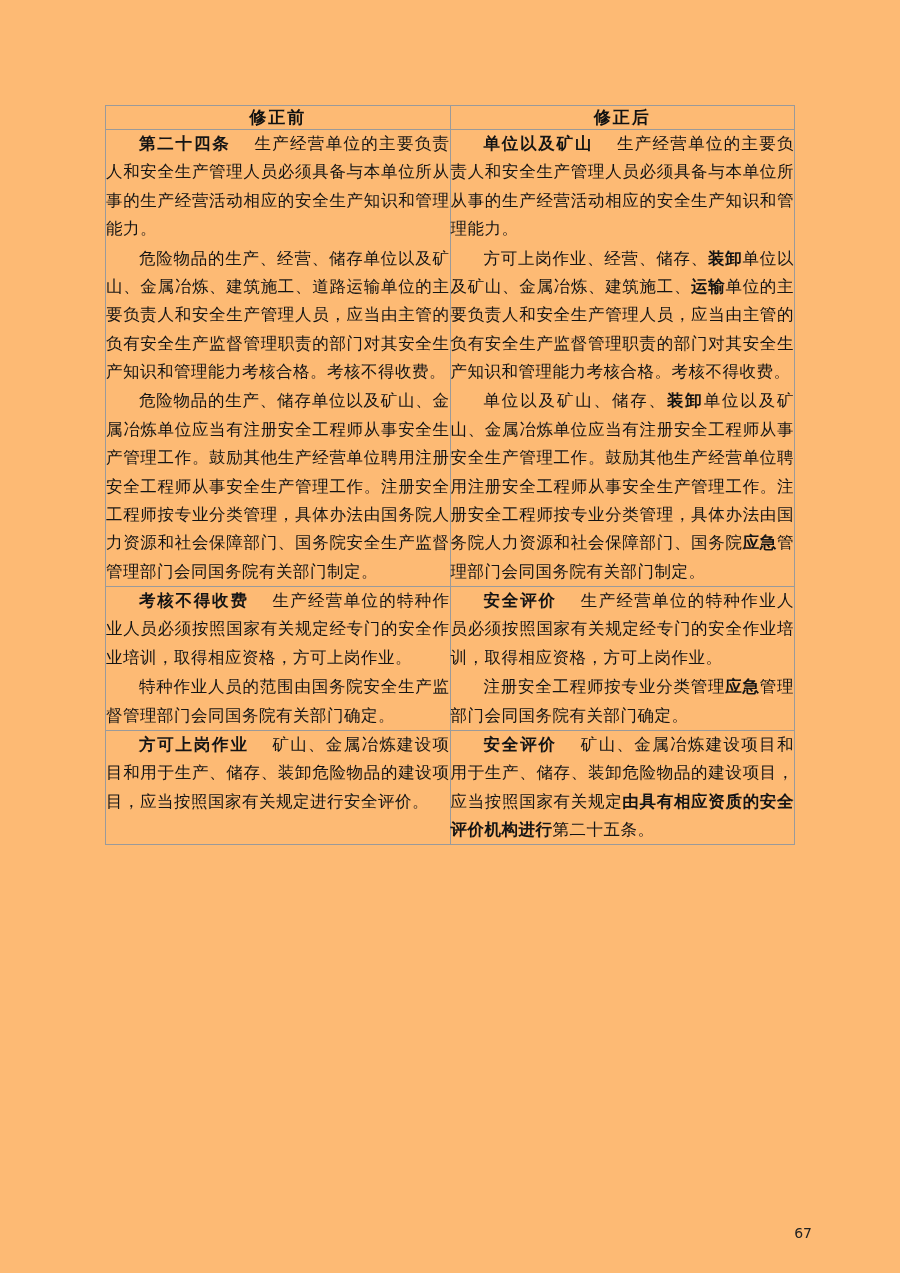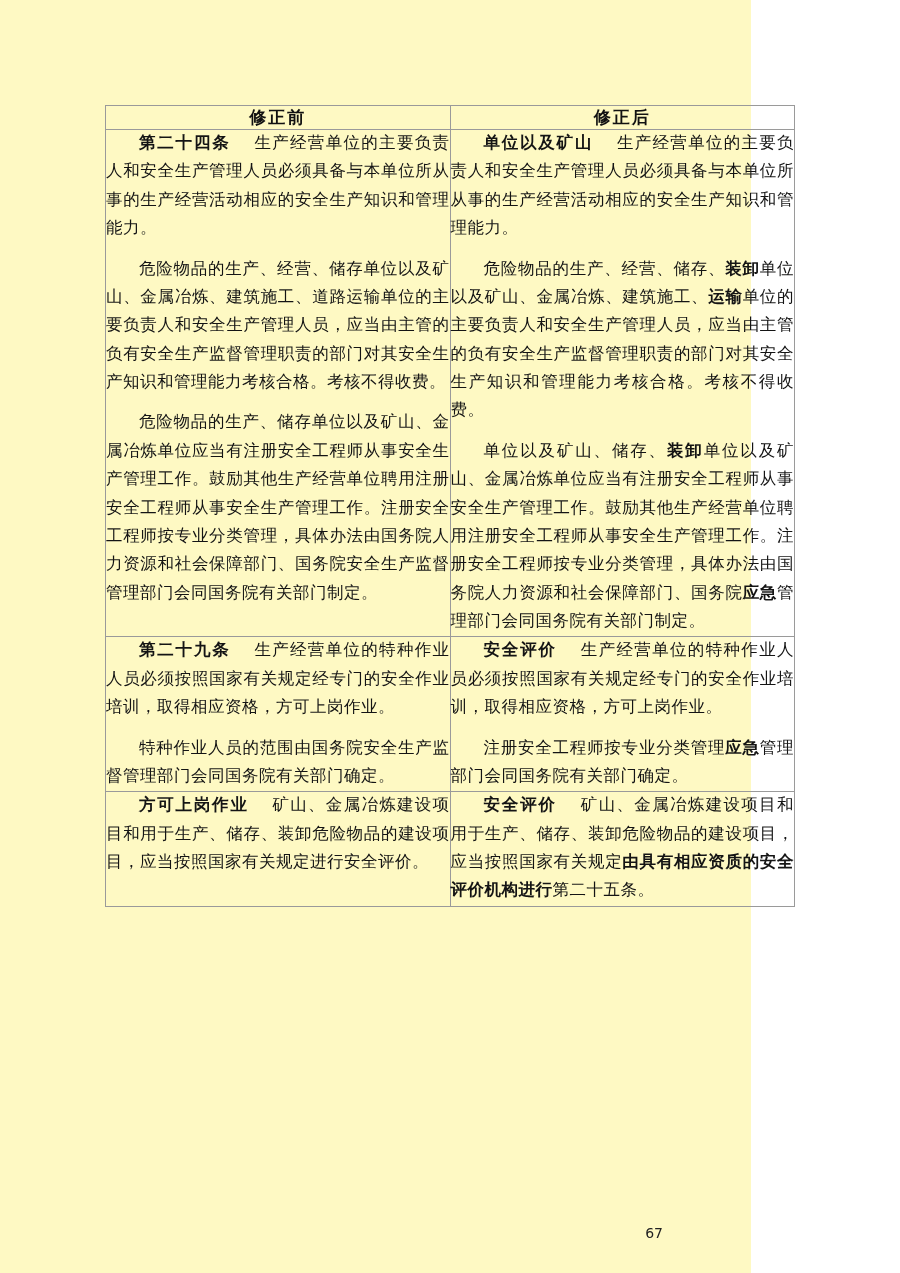--- a/index.html
+++ b/index.html
@@ -10,23 +10,23 @@
   body {
     width: 900px;
     height: 1273px;
     position: relative;
     font-family: "DejaVu Serif", "Liberation Serif", serif;
     color: #1a1a1a;
   }
   .page {
     position: absolute;
     left: 0; top: 0;
-    width: 751px;
+    width: 900px;
     height: 1273px;
-    background: #fef9c3;
+    background: #fdba74;
   }
   .doc-table {
     position: absolute;
     left: 105px;
     top: 105px;
     width: 690px;
     border-collapse: collapse;
     table-layout: fixed;
   }
   .doc-table td, .doc-table th {
@@ -37,35 +37,34 @@
   .hdr-cell {
     text-align: center;
     font-weight: bold;
     font-size: 17px;
     letter-spacing: 2px;
     padding: 14px 0 13px 0;
     color: #111;
   }
   .body-cell {
     padding: 12px 13px 14px 13px;
-    font-family: Liberation Mono, monospace;
   }
   .col-half { width: 50%; }
   p.para {
     margin: 0 0 0 0;
     text-indent: 2em;
     font-size: 16.5px;
     line-height: 1.72;
     letter-spacing: 0.5px;
     text-align: justify;
     text-justify: inter-ideograph;
     color: #141414;
   }
   p.para + p.para {
-    margin-top: 12px;
+    margin-top: 1px;
   }
   .art-num {
     font-weight: bold;
     letter-spacing: 1px;
   }
   .gap {
     display: inline-block;
     width: 1.4em;
   }
   .bold-ins {
@@ -95,27 +94,27 @@
     <tbody id="table-body">
 
     <tr>
           <td class="body-cell col-half">
             <p class="para"><span class="art-num">第二十四条</span><span class="gap"></span><span>生产经营单位的主要负责人和安全生产管理人员必须具备与本单位所从事的生产经营活动相应的安全生产知识和管理能力。</span></p>
             <p class="para"><span>危险物品的生产、经营、储存单位以及矿山、金属冶炼、建筑施工、道路运输单位的主要负责人和安全生产管理人员，应当由主管的负有安全生产监督管理职责的部门对其安全生产知识和管理能力考核合格。考核不得收费。</span></p>
             <p class="para"><span>危险物品的生产、储存单位以及矿山、金属冶炼单位应当有注册安全工程师从事安全生产管理工作。鼓励其他生产经营单位聘用注册安全工程师从事安全生产管理工作。注册安全工程师按专业分类管理，具体办法由国务院人力资源和社会保障部门、国务院安全生产监督管理部门会同国务院有关部门制定。</span></p>
           </td>
           <td class="body-cell col-half">
             <p class="para"><span class="art-num">单位以及矿山</span><span class="gap"></span><span>生产经营单位的主要负责人和安全生产管理人员必须具备与本单位所从事的生产经营活动相应的安全生产知识和管理能力。</span></p>
-            <p class="para"><span>危险物品的生产、经营、储存、</span><span class="bold-ins">装卸</span><span>单位以及矿山、金属冶炼、建筑施工、</span><span class="bold-ins">运输</span><span>单位的主要负责人和安全生产管理人员，应当由主管的负有安全生产监督管理职责的部门对其安全生产知识和管理能力考核合格。考核不得收费。</span></p>
+            <p class="para"><span>方可上岗作业、经营、储存、</span><span class="bold-ins">装卸</span><span>单位以及矿山、金属冶炼、建筑施工、</span><span class="bold-ins">运输</span><span>单位的主要负责人和安全生产管理人员，应当由主管的负有安全生产监督管理职责的部门对其安全生产知识和管理能力考核合格。考核不得收费。</span></p>
             <p class="para"><span>单位以及矿山、储存、</span><span class="bold-ins">装卸</span><span>单位以及矿山、金属冶炼单位应当有注册安全工程师从事安全生产管理工作。鼓励其他生产经营单位聘用注册安全工程师从事安全生产管理工作。注册安全工程师按专业分类管理，具体办法由国务院人力资源和社会保障部门、国务院</span><span class="bold-ins">应急</span><span>管理部门会同国务院有关部门制定。</span></p>
           </td>
         </tr>
         <tr>
           <td class="body-cell col-half">
-            <p class="para"><span class="art-num">第二十九条</span><span class="gap"></span><span>生产经营单位的特种作业人员必须按照国家有关规定经专门的安全作业培训，取得相应资格，方可上岗作业。</span></p>
+            <p class="para"><span class="art-num">考核不得收费</span><span class="gap"></span><span>生产经营单位的特种作业人员必须按照国家有关规定经专门的安全作业培训，取得相应资格，方可上岗作业。</span></p>
             <p class="para"><span>特种作业人员的范围由国务院安全生产监督管理部门会同国务院有关部门确定。</span></p>
           </td>
           <td class="body-cell col-half">
             <p class="para"><span class="art-num">安全评价</span><span class="gap"></span><span>生产经营单位的特种作业人员必须按照国家有关规定经专门的安全作业培训，取得相应资格，方可上岗作业。</span></p>
             <p class="para"><span>注册安全工程师按专业分类管理</span><span class="bold-ins">应急</span><span>管理部门会同国务院有关部门确定。</span></p>
           </td>
         </tr>
         <tr>
           <td class="body-cell col-half">
             <p class="para"><span class="art-num">方可上岗作业</span><span class="gap"></span><span>矿山、金属冶炼建设项目和用于生产、储存、装卸危险物品的建设项目，应当按照国家有关规定进行安全评价。</span></p>

